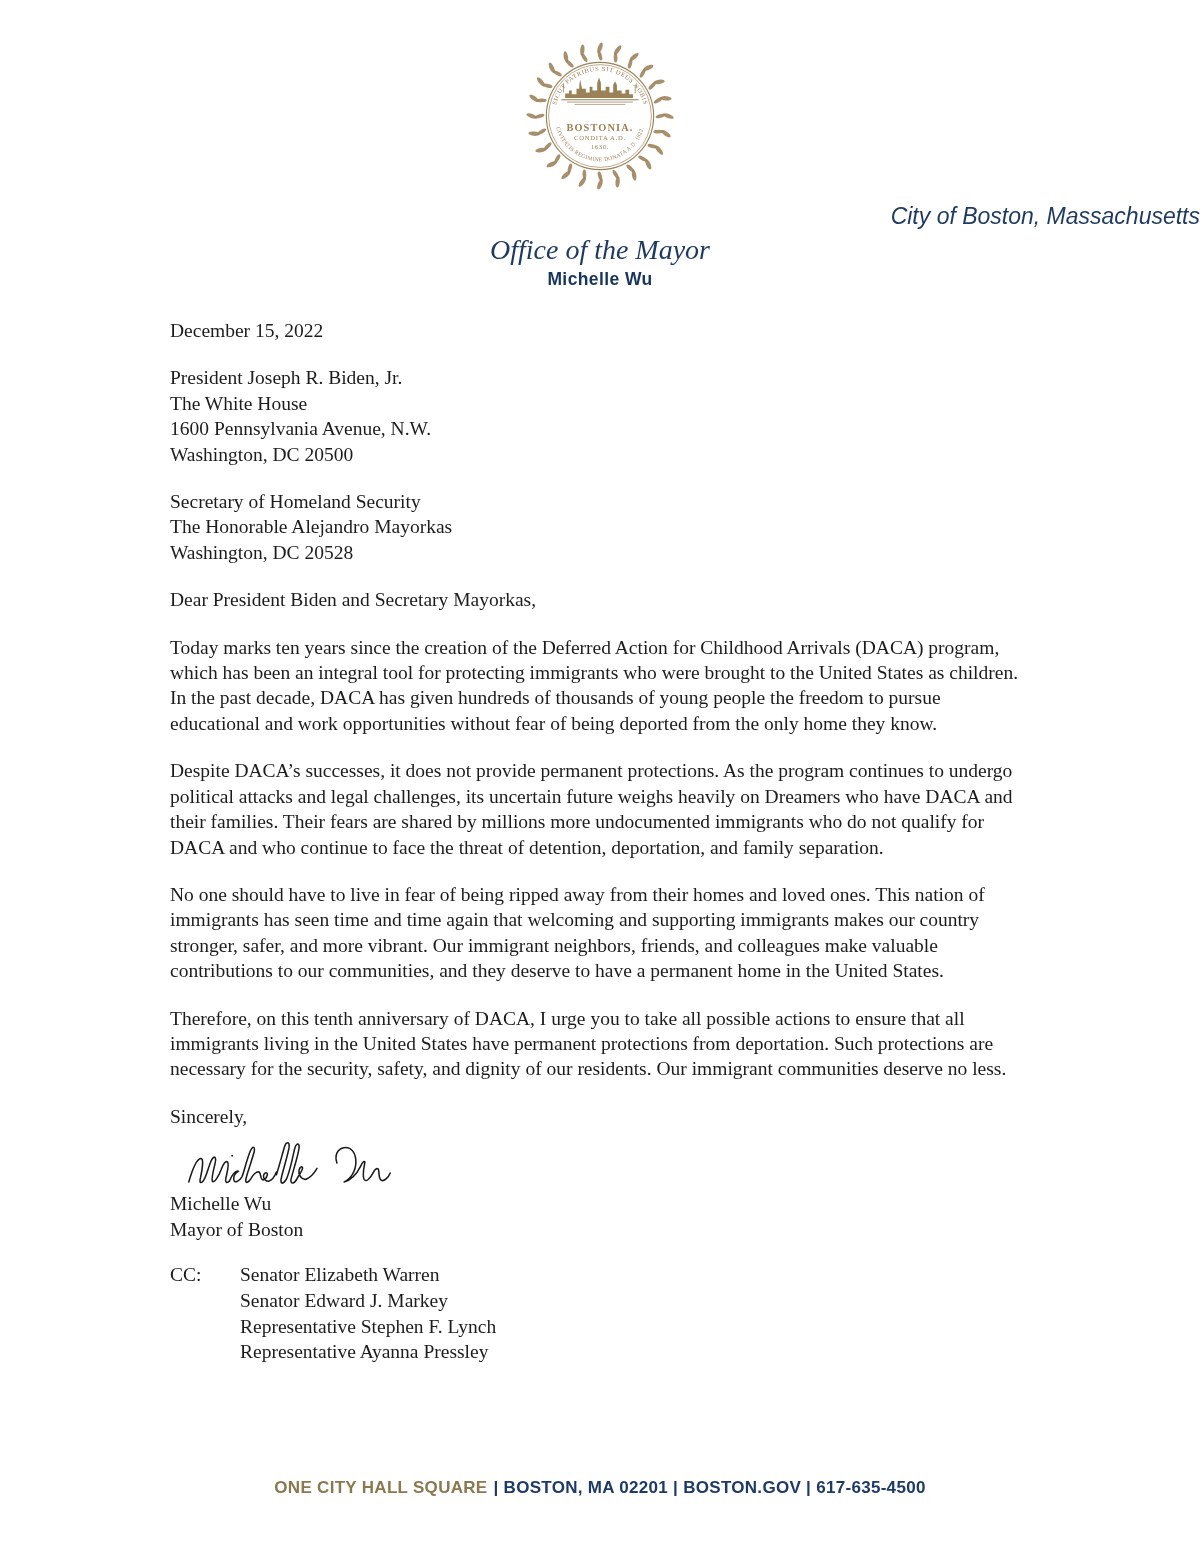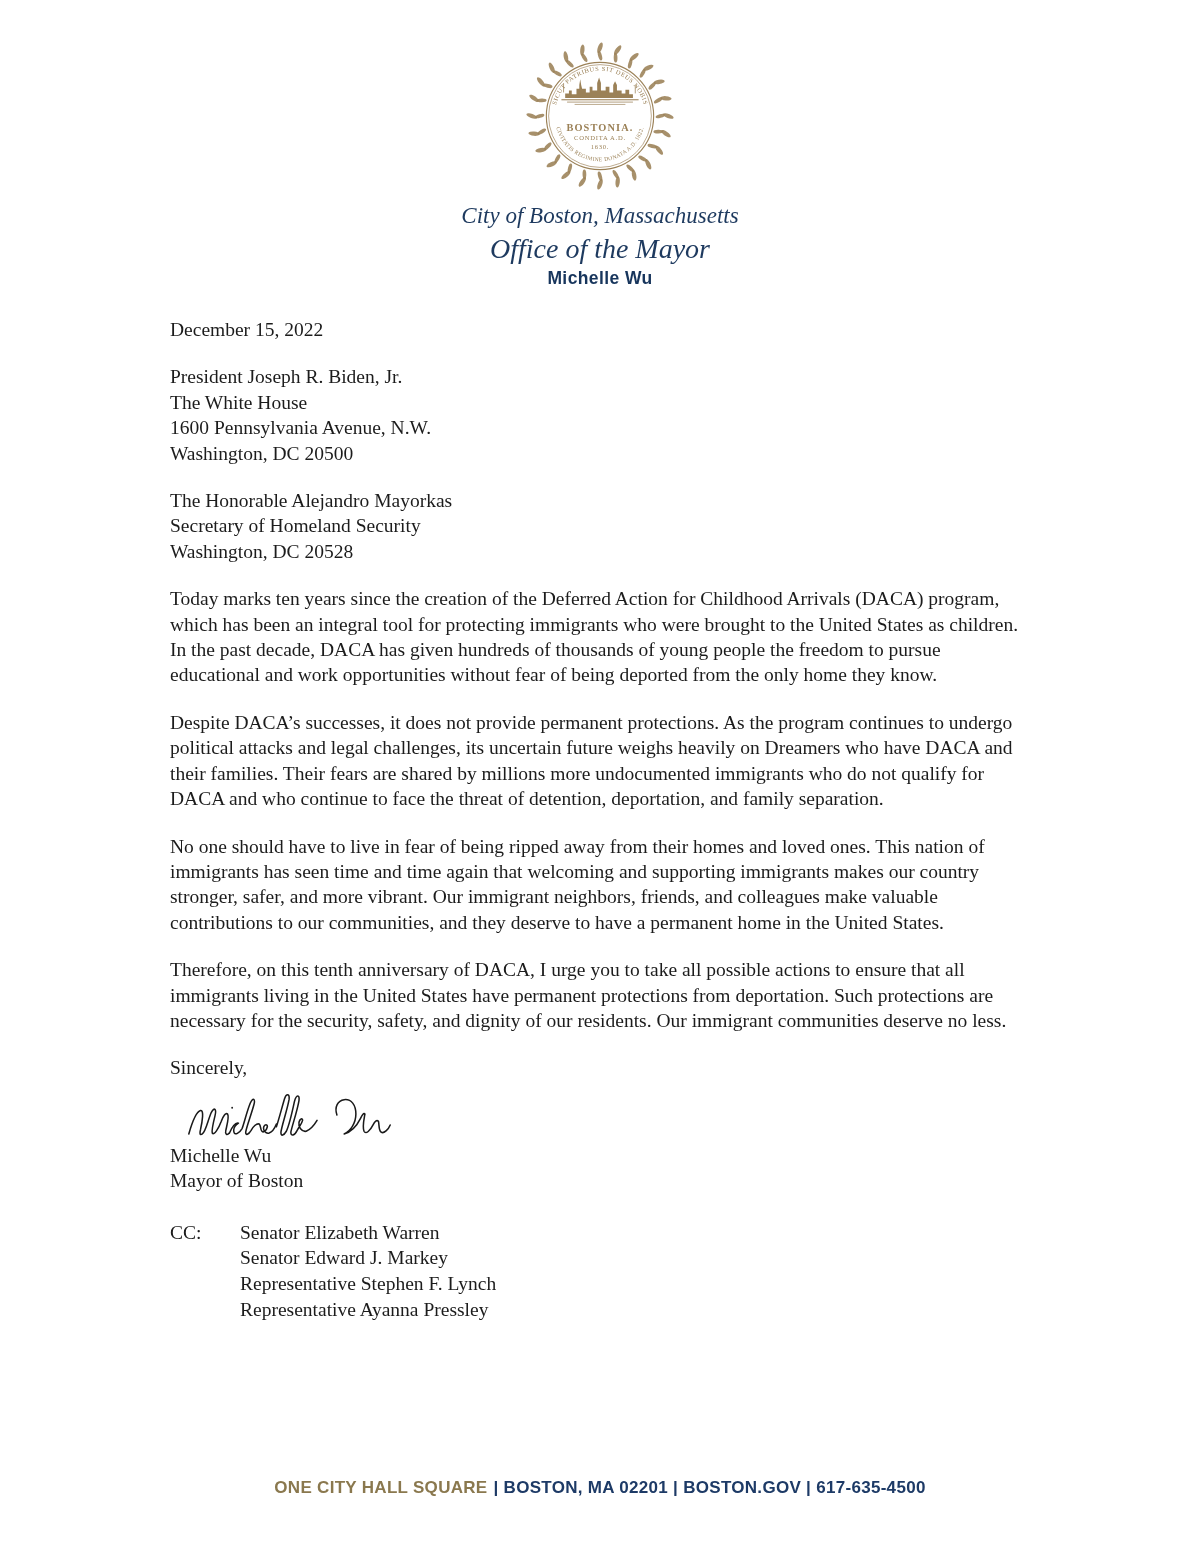--- a/index.html
+++ b/index.html
@@ -4,40 +4,41 @@
 <style>
   html,body { margin:0; padding:0; background:#ffffff; }
   .page {
     position:relative; width:1200px; height:1553px; background:#ffffff;
     font-family:"Liberation Serif", serif; color:#1c1c1c; overflow:hidden;
   }
   .header { text-align:center; padding-top:36px; }
   .seal-wrap { display:flex; justify-content:center; }
   .city-line {
     margin-top:7px; font-style:italic; font-size:23px; color:#1e3a5f;
-    font-family:Liberation Serif, serif;
+    font-family:Liberation Sans, sans-serif;
+    text-align:right;
   }
   .office-line {
     margin-top:4px; font-style:italic; font-size:28px; color:#1e3a5f;
     font-family:"Liberation Serif", serif;
   }
   .mayor-line {
     margin-top:3px; font-family:"Liberation Sans", sans-serif; font-weight:700;
     font-size:17.5px; letter-spacing:.4px; color:#17355c;
   }
   .letter {
     width:862px; margin-left:170px; margin-top:28px;
     font-size:19.5px; line-height:25.4px;
   }
   .block { margin-top:22px; }
   .letter p { margin:22px 0 0 0; }
   .closing { margin-top:22px; }
   .signature-svg { display:block; margin-top:6px; margin-left:2px; }
   .signer div { line-height:25.4px; }
-  .cc-row { display:flex; margin-top:26px; }
+  .cc-row { display:flex; margin-top:20px; }
   .cc-label { width:70px; flex:0 0 70px; }
   .cc-names div { line-height:25.8px; }
   .footer {
     position:absolute; left:0; right:0; top:1478px; text-align:center;
     font-family:"Liberation Sans", sans-serif; font-weight:700;
     font-size:17px; letter-spacing:.3px;
   }
   .footer .gold { color:#8a784e; }
   .footer .navy { color:#1d3a66; margin-left:6px; }
   .em { }
@@ -122,25 +123,26 @@
     <div class="date">December 15, 2022</div>
 
     <div class="block">
       <div>President Joseph R. Biden, Jr.</div>
       <div>The White House</div>
       <div>1600 Pennsylvania Avenue, N.W.</div>
       <div>Washington, DC 20500</div>
     </div>
 
     <div class="block">
+      <div>Secretary of Homeland Security</div>
       <div>The Honorable Alejandro Mayorkas</div>
-      <div>Secretary of Homeland Security</div>
       <div>Washington, DC 20528</div>
     </div>
 
+    <div class="block">Dear President Biden and Secretary Mayorkas,</div>
 
     <p>Today marks ten years since the creation of the Deferred Action for Childhood Arrivals (DACA) program, which has been an integral tool for protecting immigrants who were brought to the United States as children. In the past decade, DACA has given hundreds of thousands of young people the freedom to pursue educational and work opportunities without fear of being deported from the only home they know.</p>
     <p>Despite DACA’s successes, it does not provide permanent protections. As the program continues to undergo political attacks and legal challenges, its uncertain future weighs heavily on Dreamers who have DACA and their families. Their fears are shared by millions more undocumented immigrants who do not qualify for DACA and who continue to face the threat of detention, deportation, and family separation.</p>
     <p>No one should have to live in fear of being ripped away from their homes and loved ones. This nation of immigrants has seen time and time again that welcoming and supporting immigrants makes our country stronger, safer, and more vibrant. Our immigrant neighbors, friends, and colleagues make valuable contributions to our communities, and they deserve to have a permanent home in the United States.</p>
     <p><span>Therefore, on this tenth anniversary of DACA, I urge you to take all possible actions to ensure that </span><span class="em">all</span><span> immigrants living in the United States have permanent protections from deportation. Such protections are necessary for the security, safety, and dignity of our residents. Our immigrant communities deserve no less.</span></p>
 
     <div class="closing">Sincerely,</div>
 
     <svg class="signature-svg" width="235" height="56" viewBox="0 0 235 62">
       <g fill="none" stroke="#1a1a1a" stroke-width="1.7" stroke-linecap="round" stroke-linejoin="round">

